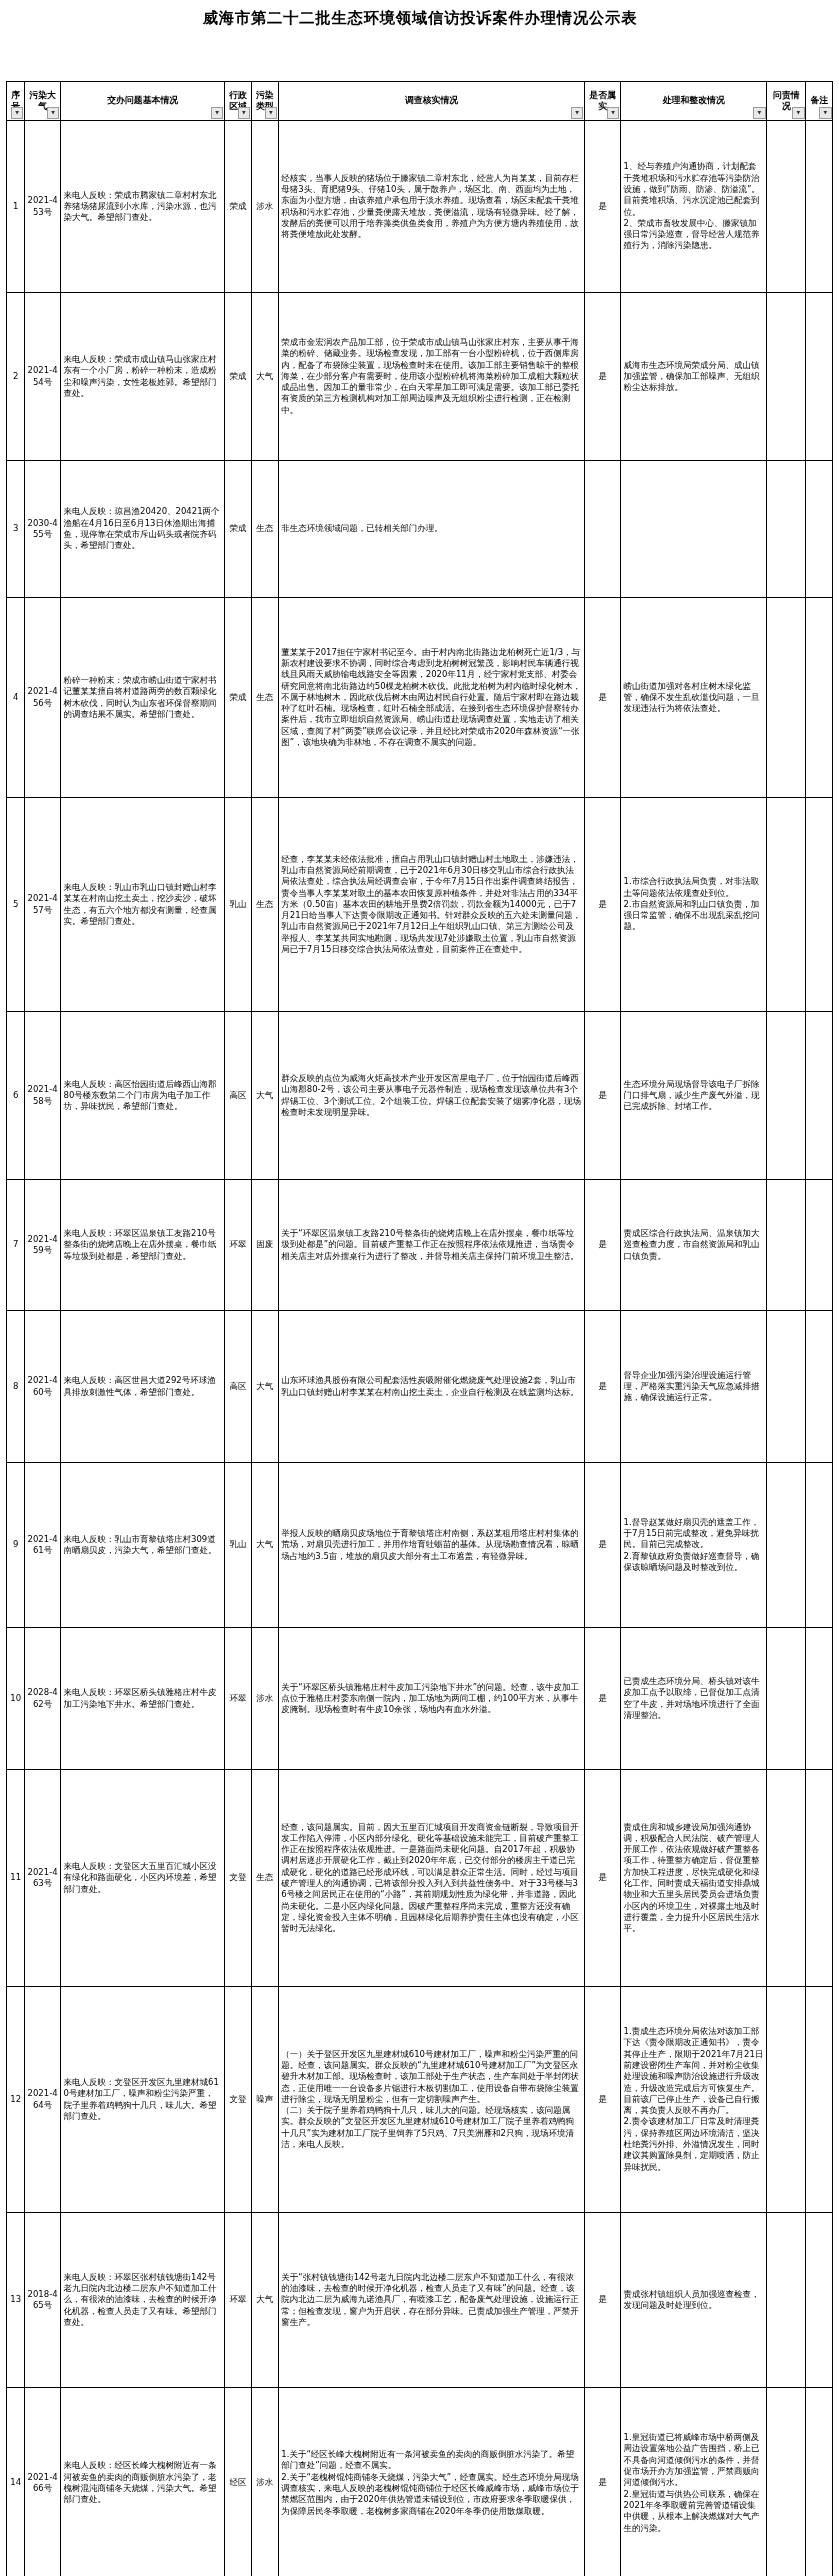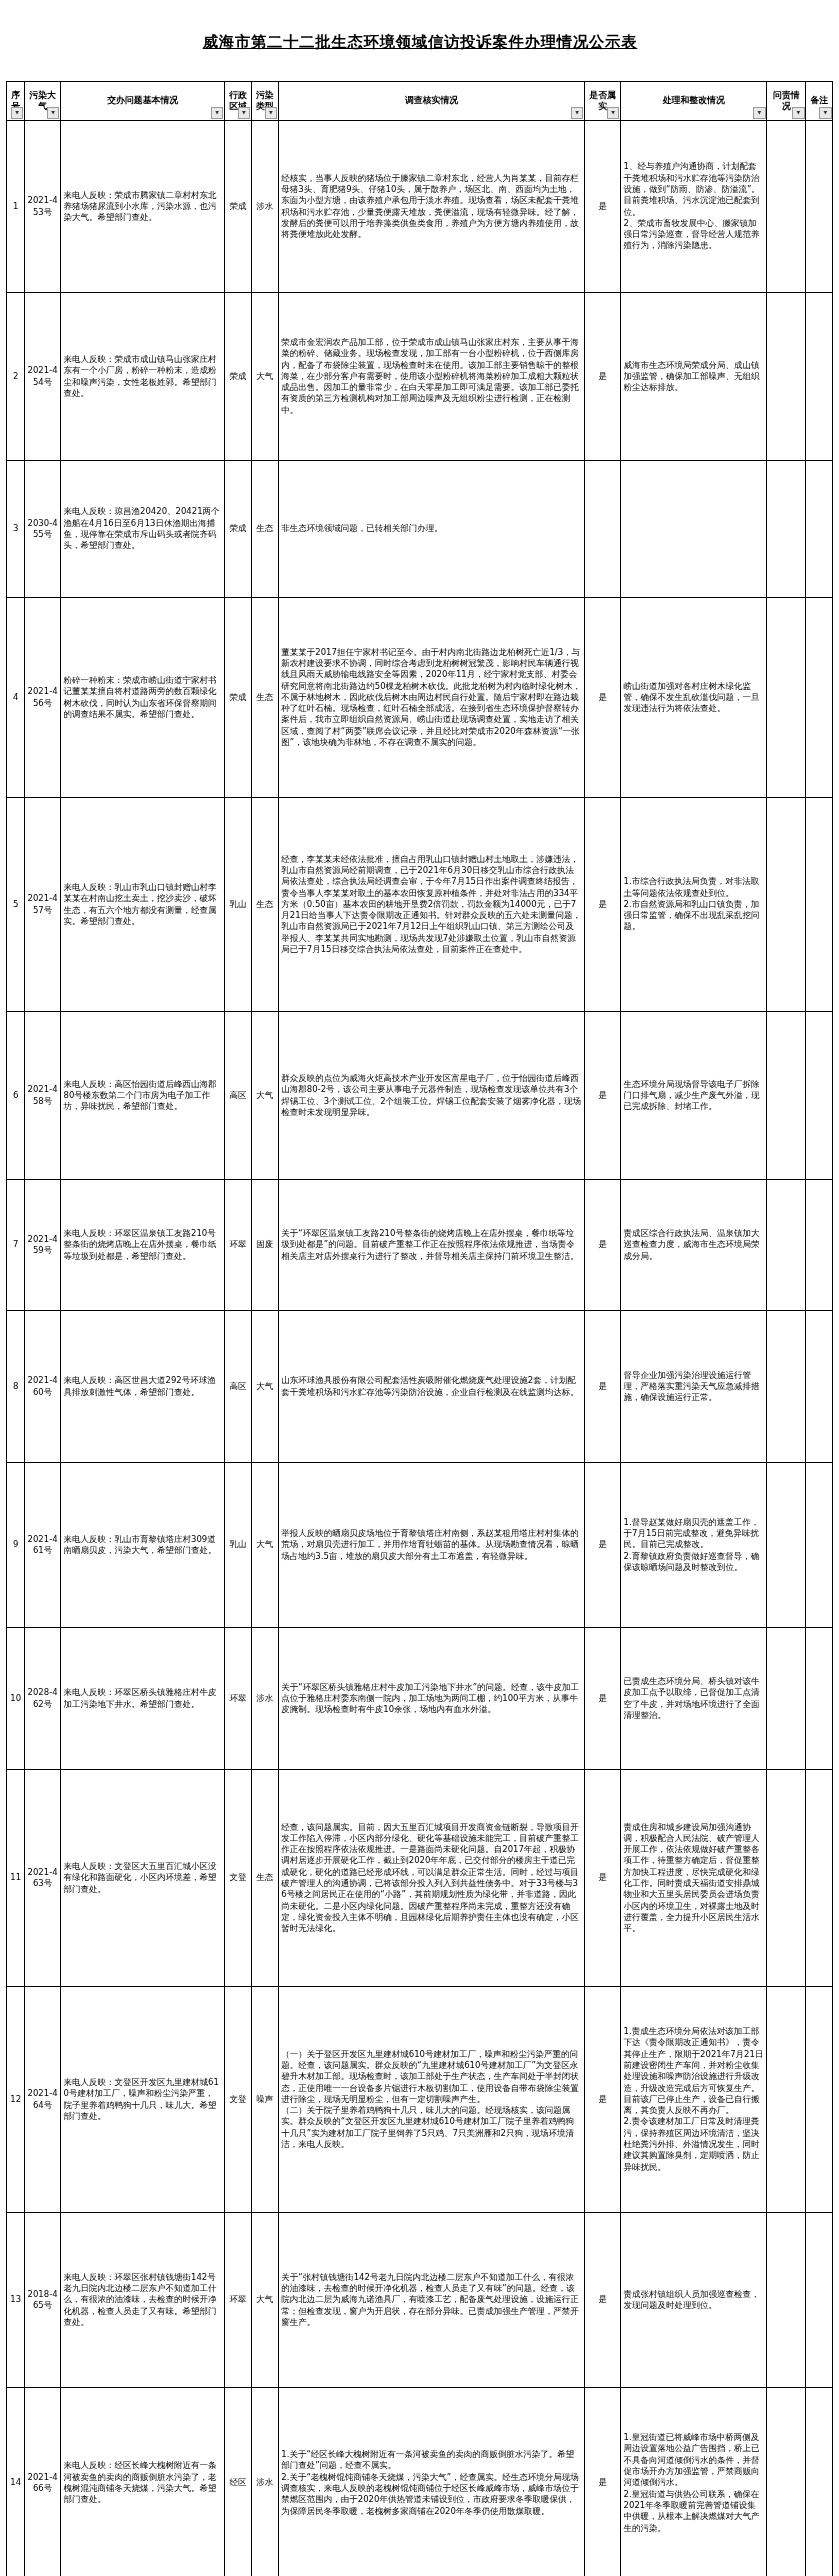--- a/index.html
+++ b/index.html
@@ -1,17 +1,17 @@
 <!DOCTYPE html>
 <html style="font-size:13px"><head>
 <meta charset="utf-8">
 <style>
   html,body{margin:0;padding:0;background:#ffffff;}
   body{width:840px;font-family:"DejaVu Sans","Liberation Sans",sans-serif;color:#000;}
-  .title-wrap{height:81px;box-sizing:border-box;padding-top:32px;text-decoration:underline;}
+  .title-wrap{height:81px;box-sizing:border-box;padding-top:8px;}
   .title{text-align:center;font-size:15.3px;font-weight:bold;letter-spacing:0.8px;}
   table.cases{border-collapse:collapse;table-layout:fixed;margin-left:6.4px;width:827px;}
   table.cases th,table.cases td{border:0.8px solid #000;vertical-align:middle;box-sizing:border-box;overflow:hidden;}
   table.cases th{font-size:8.9px;font-weight:bold;text-align:center;position:relative;height:39px;line-height:11.3px;padding:0.8px 1.6px;word-break:break-all;}
   table.cases td{font-size:8.5px;line-height:11.3px;padding:0.8px 2.4px;white-space:pre-wrap;word-break:break-all;}
   td.c-center{text-align:center;}
   td.c-text{text-align:left;}
   .filter-btn{position:absolute;right:0.8px;bottom:0.8px;width:10.5px;height:10.5px;background:#e9e9e9;border:0.8px solid #9a9a9a;display:flex;align-items:center;justify-content:center;cursor:pointer;}
   .filter-arrow{font-size:4.8px;color:#333;line-height:1;}
 </style>
@@ -175,31 +175,31 @@
     <td class="c-text"></td>
   </tr>
       <tr style="height: 131px;">
     <td class="c-center">7</td>
     <td class="c-center">2021-459号</td>
     <td class="c-text">来电人反映：环翠区温泉镇工友路210号整条街的烧烤店晚上在店外摆桌，餐巾纸等垃圾到处都是，希望部门查处。</td>
     <td class="c-center">环翠</td>
     <td class="c-center">固废</td>
     <td class="c-text">关于“环翠区温泉镇工友路210号整条街的烧烤店晚上在店外摆桌，餐巾纸等垃圾到处都是”的问题。目前破产重整工作正在按照程序依法依规推进，当场责令相关店主对店外摆桌行为进行了整改，并督导相关店主保持门前环境卫生整洁。</td>
     <td class="c-center">是</td>
-    <td class="c-text">责成区综合行政执法局、温泉镇加大巡查检查力度，威海市生态环境局荣成分局。</td>
+    <td class="c-text">责成区综合行政执法局、温泉镇加大巡查检查力度，市自然资源局和乳山口镇负责。</td>
     <td class="c-text"></td>
     <td class="c-text"></td>
   </tr>
       <tr style="height: 152px;">
     <td class="c-center">8</td>
     <td class="c-center">2021-460号</td>
     <td class="c-text">来电人反映：高区世昌大道292号环球渔具排放刺激性气体，希望部门查处。</td>
     <td class="c-center">高区</td>
     <td class="c-center">大气</td>
-    <td class="c-text">山东环球渔具股份有限公司配套活性炭吸附催化燃烧废气处理设施2套，计划配套干粪堆积场和污水贮存池等污染防治设施，企业自行检测及在线监测均达标。</td>
+    <td class="c-text">山东环球渔具股份有限公司配套活性炭吸附催化燃烧废气处理设施2套，乳山市乳山口镇封赠山村李某某在村南山挖土卖土，企业自行检测及在线监测均达标。</td>
     <td class="c-center">是</td>
     <td class="c-text">督导企业加强污染治理设施运行管理，严格落实重污染天气应急减排措施，确保设施运行正常。</td>
     <td class="c-text"></td>
     <td class="c-text"></td>
   </tr>
       <tr style="height: 165px;">
     <td class="c-center">9</td>
     <td class="c-center">2021-461号</td>
     <td class="c-text">来电人反映：乳山市育黎镇塔庄村309道南晒扇贝皮，污染大气，希望部门查处。</td>
     <td class="c-center">乳山</td>

